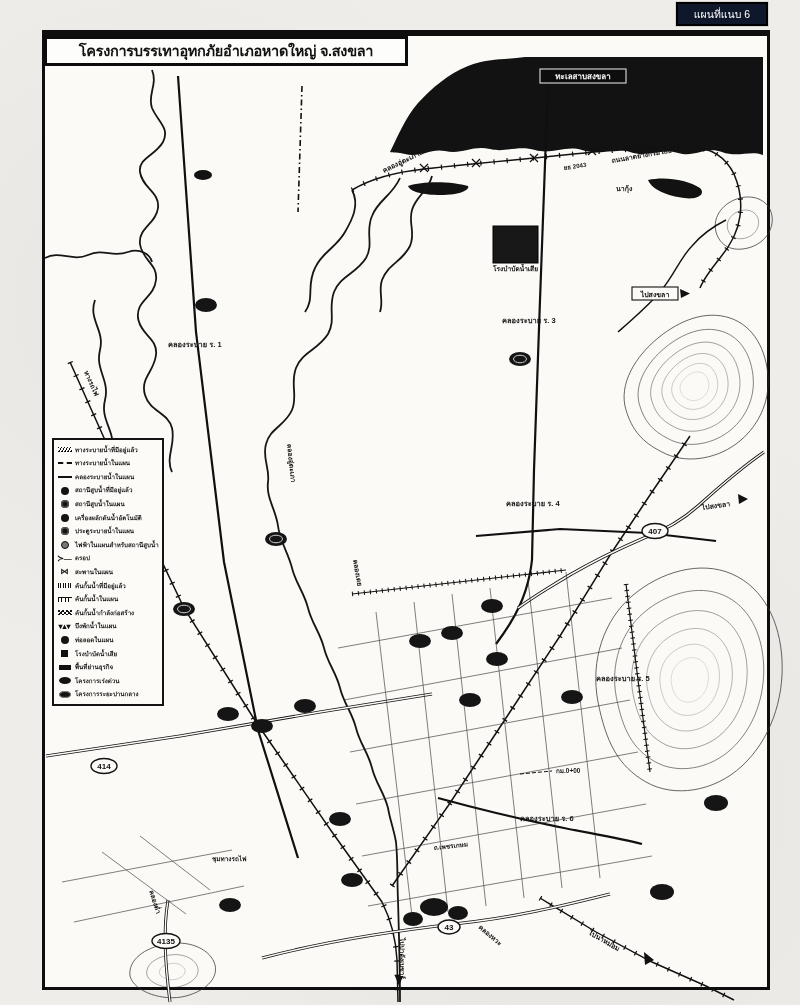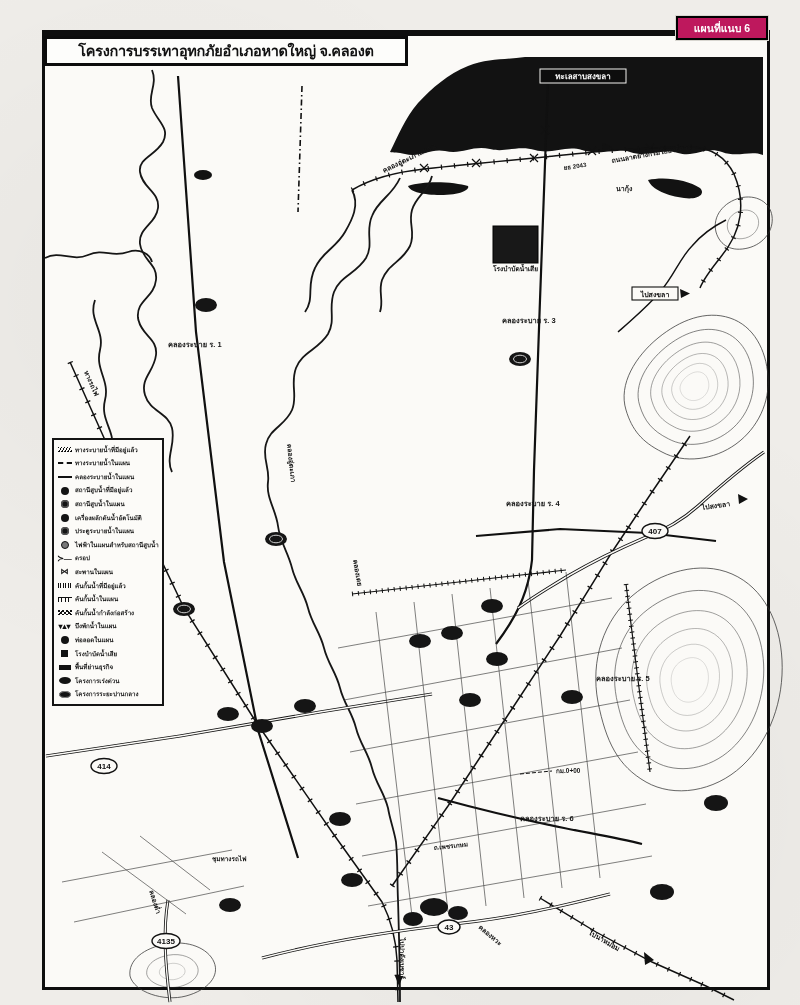--- a/index.html
+++ b/index.html
@@ -16,23 +16,23 @@
     background:#fbfaf7;border:3px solid #0e0e0e;border-top-width:6px;z-index:1;
   }
   .map-svg{position:absolute;left:0;top:0;z-index:2;pointer-events:none;}
   .title-box{
     position:absolute;left:44px;top:36px;width:364px;height:30px;z-index:6;
     background:#fdfdfb;border:3px solid #0c0c0c;box-sizing:border-box;
     font-weight:bold;font-size:14.5px;line-height:24px;text-align:center;
     letter-spacing:-.3px;white-space:nowrap;overflow:hidden;
   }
   .tag-box{
-    position:absolute;left:676px;top:16px;width:92px;height:24px;z-index:6;
-    background:#be185d;border:2px solid #000;box-sizing:border-box;
-    color:#fff;font-weight:bold;font-size:10.5px;line-height:20px;text-align:center;
+    position:absolute;left:676px;top:2px;width:92px;height:24px;z-index:6;
+    background:#0f172a;border:2px solid #000;box-sizing:border-box;
+    color:#fff;font-weight:normal;font-size:10.5px;line-height:20px;text-align:center;
     box-shadow:0 0 0 1px #d8d6d0;
   }
   .legend{
     position:absolute;left:52px;top:438px;width:112px;z-index:5;
     background:#fcfbf8;border:2px solid #141414;box-sizing:border-box;
     padding:3px 2px 3px 3px;
   }
   .lrow{display:flex;align-items:center;height:13.6px;gap:3px;}
   .ltxt{font-size:6.2px;line-height:1;white-space:nowrap;color:#1a1a1a;font-weight:bold;}
   .ic{width:15px;min-width:15px;height:10px;display:flex;align-items:center;justify-content:center;}
@@ -291,21 +291,21 @@
     <text x="84" y="372" font-size="6.6" transform="rotate(66 84 372)">ทางรถไฟ</text>
     <text x="287" y="444" font-size="6.8" transform="rotate(84 287 444)">คลองอู่ตะเภา</text>
     <text x="353" y="560" font-size="6.8" transform="rotate(80 353 560)">คลองเตย</text>
     <text x="212" y="861" font-size="6.4">ชุมทางรถไฟ</text>
     <text x="434" y="850" font-size="6.4" transform="rotate(-6 434 850)">ถ.เพชรเกษม</text>
   </g>
 </svg>
 
 <div class="tag-box">แผนที่แนบ 6</div>
 
-<div class="title-box">โครงการบรรเทาอุทกภัยอำเภอหาดใหญ่ จ.คลองต</div>
+<div class="title-box">โครงการบรรเทาอุทกภัยอำเภอหาดใหญ่ จ.สงขลา</div>
 
 <div class="legend">
   <div class="lrow">
     <span class="ic">
         <span class="ic-hatch"></span>
       </span>
     <span class="ltxt">ทางระบายน้ำที่มีอยู่แล้ว</span>
   </div>
   <div class="lrow">
     <span class="ic">

